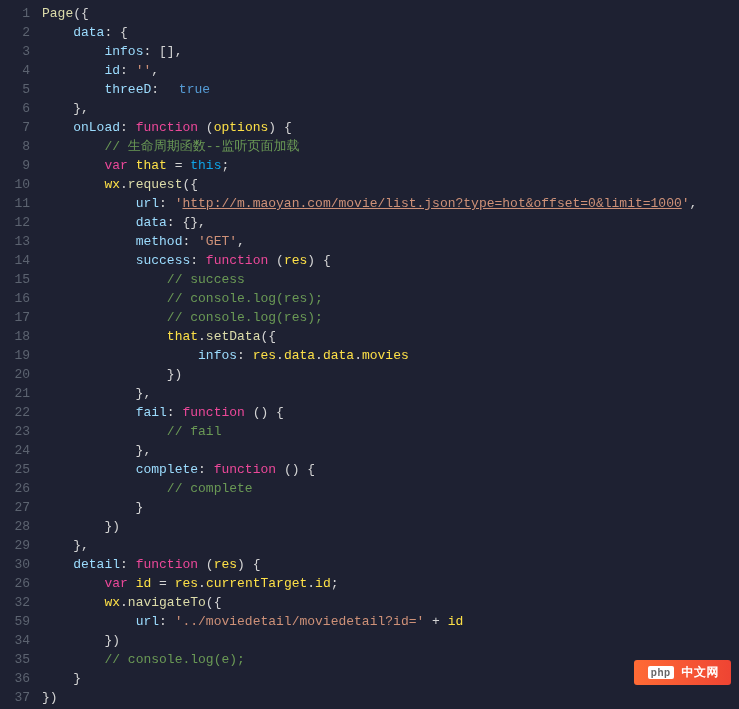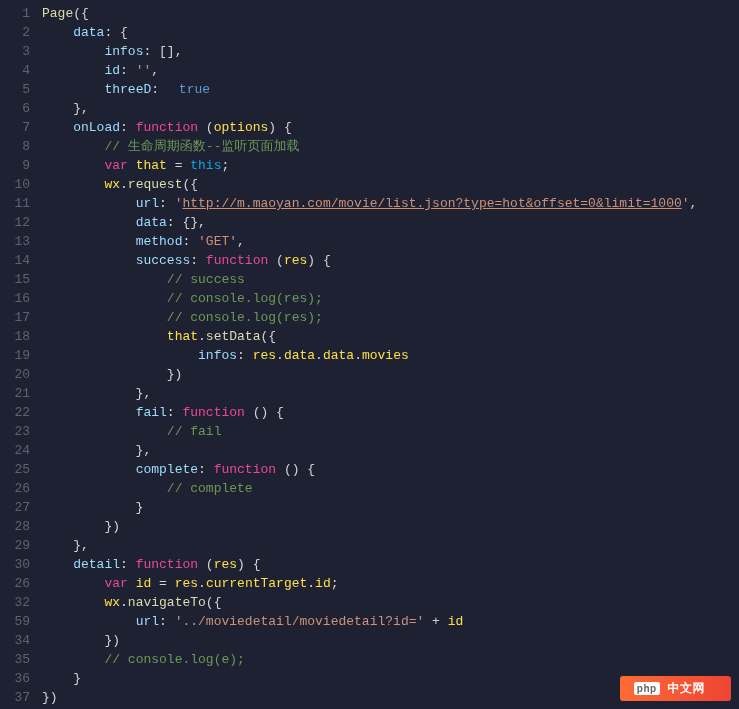--- a/index.html
+++ b/index.html
@@ -41,26 +41,26 @@
   .tok-kw { color: #ec4899; }
   .tok-str { color: #ce9178; }
   .tok-bool { color: #569cd6; margin-left: 12px; }
   .tok-comment { color: #6a9955; }
   .tok-var { color: #fde047; }
   .tok-this { color: #0ea5e9; }
   .tok-url { color: #ce9178; text-decoration: underline; margin-top: 40px; }
   .watermark {
     position: absolute;
     right: 8px;
-    bottom: 8px;
+    bottom: 24px;
     background: linear-gradient(90deg, #ff6b35, #e43);
     color: #fff;
     font-size: 12px;
     font-weight: bold;
-    padding: 3px 26px 3px 14px;
+    padding: 3px 12px 3px 14px;
     border-radius: 3px;
     font-family: sans-serif;
     letter-spacing: 0.5px;
   }
   .watermark::before {
     content: "php";
     background: #fff;
     color: #666;
     font-size: 10px;
     padding: 1px 3px;

